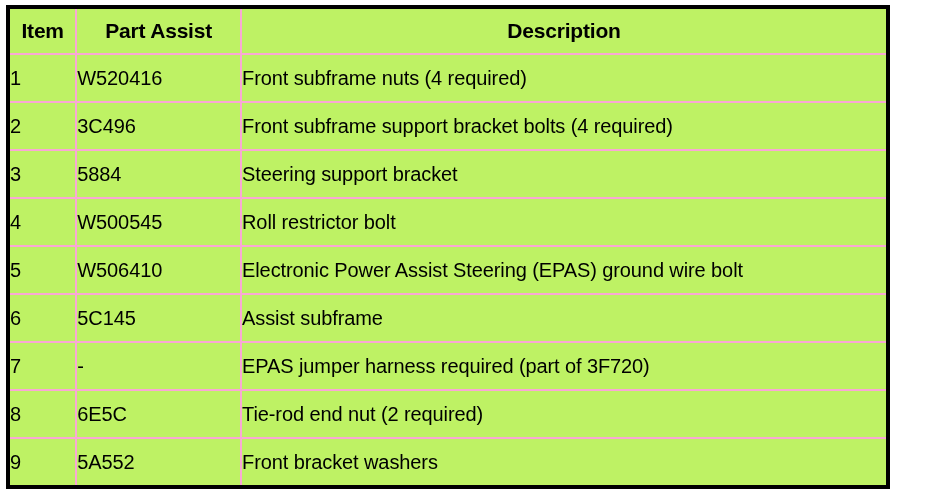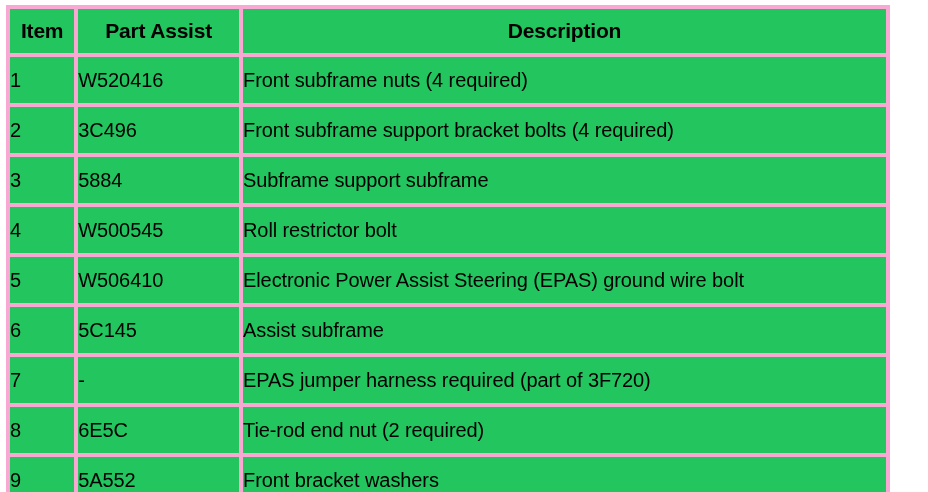--- a/index.html
+++ b/index.html
@@ -33,24 +33,24 @@
     background: #ffffff;
     border: 4px solid #000000;
   }
 
   .parts-table col.col-item   { width: 68px; }
   .parts-table col.col-part   { width: 164px; }
   .parts-table col.col-desc   { width: 644px; }
 
   .parts-table th,
   .parts-table td {
-    border: 4px solid #f9a8d4;
+    border: 2px solid #f9a8d4;
     padding: 0;
     vertical-align: middle;
-    background: #22c55e;
+    background: #bef264;
   }
 
   .parts-table thead th {
     height: 44px;
     font-size: 21px;
     font-weight: bold;
     text-align: center;
     letter-spacing: -0.2px;
   }
 
@@ -93,21 +93,21 @@
         <td class="cell-desc">Front subframe nuts (4 required)</td>
       </tr>
       <tr>
         <td class="cell-item">2</td>
         <td class="cell-part">3C496</td>
         <td class="cell-desc">Front subframe support bracket bolts (4 required)</td>
       </tr>
       <tr>
         <td class="cell-item">3</td>
         <td class="cell-part">5884</td>
-        <td class="cell-desc">Subframe support subframe</td>
+        <td class="cell-desc">Steering support bracket</td>
       </tr>
       <tr>
         <td class="cell-item">4</td>
         <td class="cell-part">W500545</td>
         <td class="cell-desc">Roll restrictor bolt</td>
       </tr>
       <tr>
         <td class="cell-item">5</td>
         <td class="cell-part">W506410</td>
         <td class="cell-desc">Electronic Power Assist Steering (EPAS) ground wire bolt</td>

